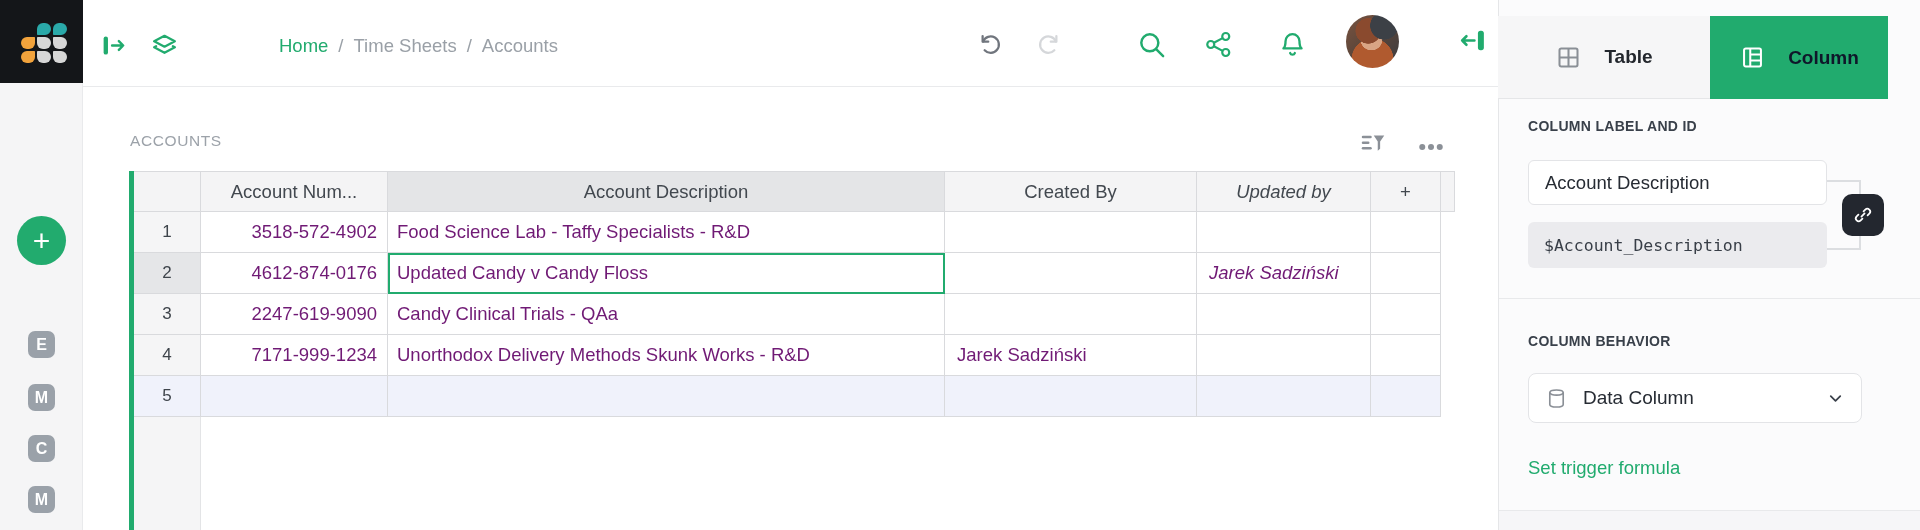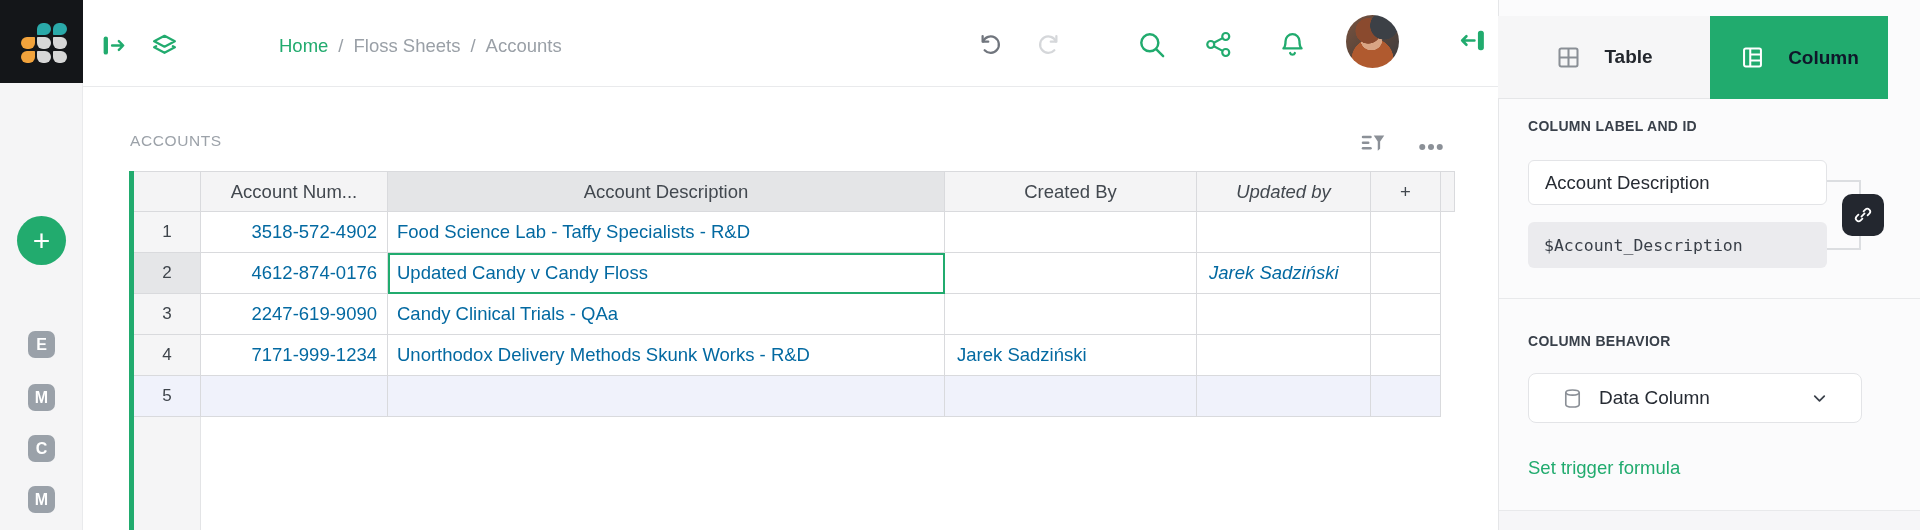--- a/index.html
+++ b/index.html
@@ -36,21 +36,21 @@
   .add-btn{left:17px;top:133px;width:49px;height:49px;border-radius:50%;background:#22ab6e;
     color:#fff;font-size:30px;font-weight:400;display:flex;align-items:center;justify-content:center;cursor:pointer;}
   .badge{left:28px;width:27px;height:27px;border-radius:7px;background:#9aa1a9;color:#fff;
     font-size:16px;font-weight:bold;display:flex;align-items:center;justify-content:center;cursor:pointer;}
 
   
   .view-title{left:130px;top:132px;font-size:15.5px;letter-spacing:.6px;color:#9ca2a9;}
   .greenbar{left:129px;top:171px;width:5px;height:359px;background:#21ab6e;z-index:5;}
   .t-cell{position:absolute;height:41px;box-sizing:border-box;background:#fff;
     border-right:1px solid #d9dadd;border-bottom:1px solid #d9dadd;
-    display:flex;align-items:center;font-size:18.5px;color:#0369a1;white-space:nowrap;overflow:hidden;cursor:default;}
+    display:flex;align-items:center;font-size:18.5px;color:#701a75;white-space:nowrap;overflow:hidden;cursor:default;}
   .c0{left:134px;width:67px;justify-content:center;background:#f5f5f6;color:#3e444b;font-size:17px;}
   .c1{left:201px;width:187px;justify-content:flex-end;padding-right:10px;}
   .c2{left:388px;width:557px;padding-left:9px;}
   .c3{left:945px;width:252px;padding-left:12px;}
   .c4{left:1197px;width:174px;padding-left:12px;font-style:italic;}
   .c5{left:1371px;width:70px;justify-content:center;}
   .c6{left:1441px;width:14px;}
   .r0{top:171px;border-top:1px solid #d9dadd;}
   .r1{top:212px;}.r2{top:253px;}.r3{top:294px;}.r4{top:335px;}.r5{top:376px;}
   .th{background:#f4f4f5;color:#42484f;justify-content:center;padding:0;}
@@ -71,21 +71,21 @@
   .sec-label{font-size:14px;font-weight:600;letter-spacing:.3px;color:#39404a;}
   .fld-name{left:1528px;top:160px;width:299px;height:45px;background:#fff;border:1px solid #e3e4e7;border-radius:6px;
     display:flex;align-items:center;padding:0 16px;font-size:18.5px;color:#262b33;cursor:text;}
   .fld-id{left:1528px;top:222px;width:299px;height:46px;background:#ebebee;border-radius:6px;
     display:flex;align-items:center;padding:0 16px;font-family:"DejaVu Sans Mono",monospace;font-size:16.5px;color:#383e47;}
   .bracket{background:#dcdee1;}
   .link-btn{left:1842px;top:194px;width:42px;height:42px;border-radius:10px;background:#23272f;
     display:flex;align-items:center;justify-content:center;cursor:pointer;z-index:3;}
   .divider{background:#e8e9eb;height:1px;}
   .dropdown{left:1528px;top:373px;width:334px;height:50px;background:#fff;border:1px solid #e3e4e7;border-radius:8px;
-    display:flex;align-items:center;padding:0 32px;gap:15px;font-size:19px;color:#262b33;cursor:pointer;}
+    display:flex;align-items:center;padding:0 16px;gap:15px;font-size:19px;color:#262b33;cursor:pointer;}
   .dd-chevron{margin-left:auto;display:flex;align-items:center;}
   .trigger-link{left:1528px;top:457px;font-size:18.5px;color:#21ab6e;cursor:pointer;}
   .panel-foot{left:1499px;top:511px;width:421px;height:19px;background:#f6f6f8;}
 </style>
 </head>
 <body>
 
 <div class="abs topbar">
   <div class="abs icon-btn" style="left:17px;top:27px;">
     <svg width="29" height="29" viewBox="0 0 24 24" fill="none">
@@ -95,21 +95,21 @@
   </div>
   <div class="abs icon-btn" style="left:66px;top:26px;">
     <svg width="31" height="31" viewBox="0 0 24 24" fill="none" stroke="#21ab6e" stroke-width="1.8" stroke-linejoin="round" stroke-linecap="round">
       <path d="M12 4.5l8 4.2-8 4.2-8-4.2z"></path>
       <path d="M5.5 12.6L4 13.4l8 4.2 8-4.2-1.5-.8"></path>
     </svg>
   </div>
   <div class="abs crumbs">
     <span class="crumb-home">Home</span>
     <span class="crumb-sep">/</span>
-    <span class="crumb-item">Floss Sheets</span>
+    <span class="crumb-item">Time Sheets</span>
     <span class="crumb-sep">/</span>
     <span class="crumb-item">Accounts</span>
   </div>
 
   <div class="abs icon-btn" style="left:894px;top:27px;">
     <svg width="27" height="27" viewBox="0 0 24 24" fill="none" stroke="#70757d" stroke-width="2" stroke-linecap="round" stroke-linejoin="round">
       <path d="M5 4.5v5h5"></path>
         <path d="M5.4 9.3a7.3 7.3 0 1 1 1.4 7.8"></path>
     </svg>
   </div>

